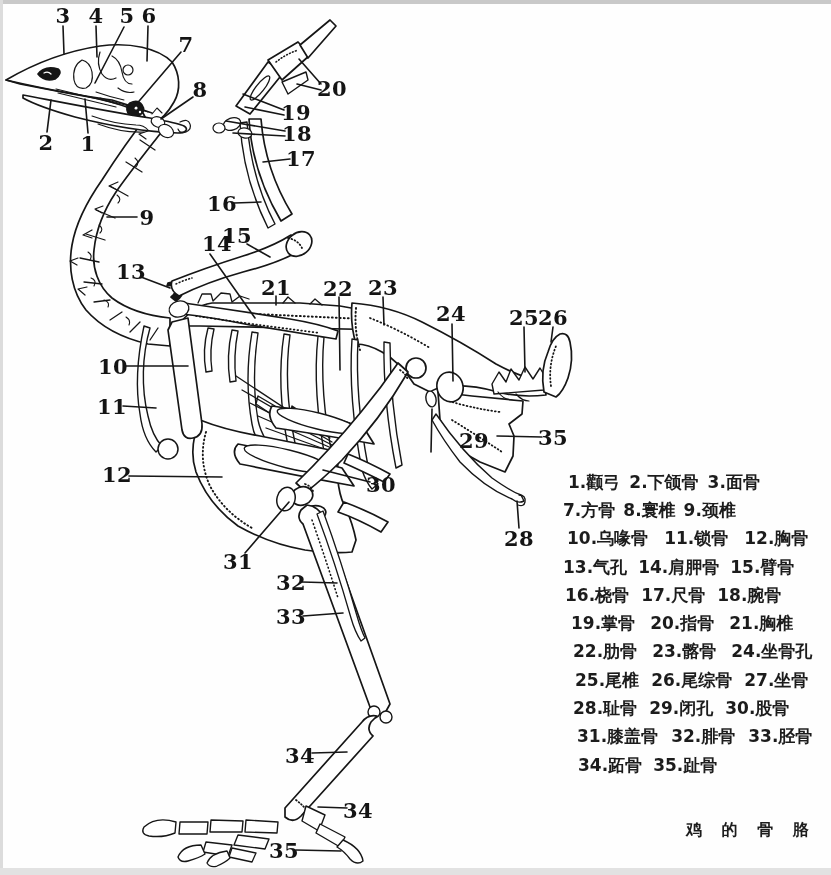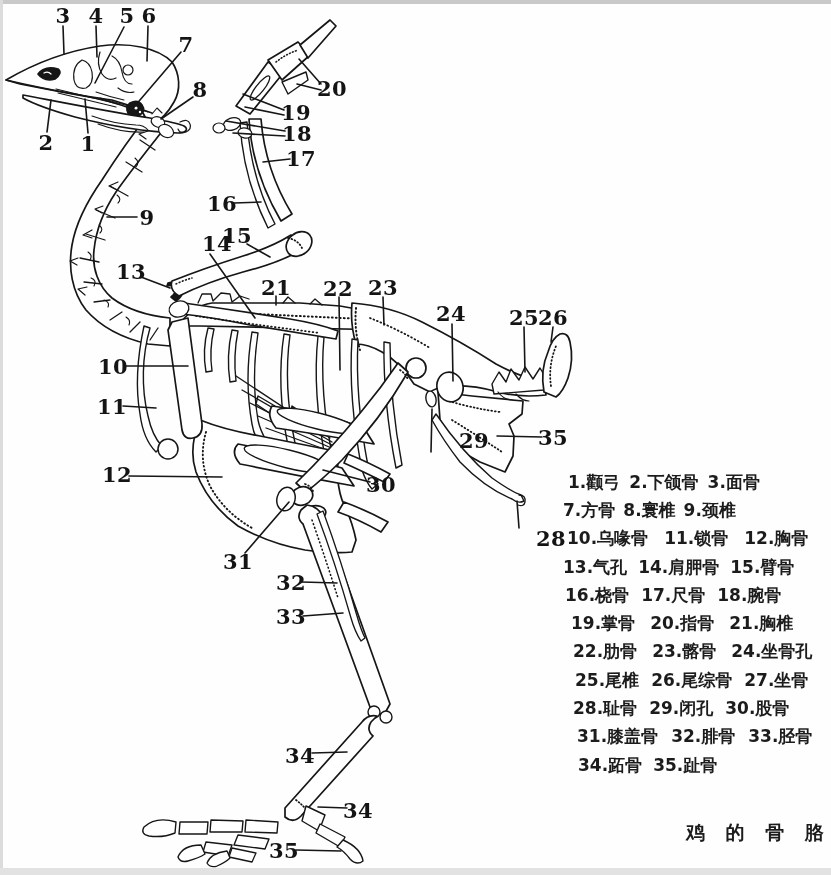--- a/index.html
+++ b/index.html
@@ -25,21 +25,21 @@
   .legend-line:nth-child(4){padding-left:0;gap:11px;}
   .legend-line:nth-child(5){padding-left:2px;gap:12px;}
   .legend-line:nth-child(6){padding-left:8px;gap:15px;}
   .legend-line:nth-child(7){padding-left:10px;gap:15px;}
   .legend-line:nth-child(8){padding-left:12px;gap:12px;}
   .legend-line:nth-child(9){padding-left:10px;gap:12px;}
   .legend-line:nth-child(10){padding-left:14px;gap:13px;text-align:right;}
   .legend-line:nth-child(11){padding-left:15px;gap:11px;}
   .legend-line:nth-child(12){padding-left:19px;gap:25px;font-style:italic;}
 
-  #caption{position:absolute;left:686px;top:820px;font-size:19px;font-weight:700;
+  #caption{position:absolute;left:686px;top:820px;font-size:16px;font-weight:700;
       letter-spacing:7px;color:#1c1c1c;white-space:nowrap;}
 </style>
 </head>
 <body>
 
 <div id="page">
   <div class="edge-top"></div>
   <div class="edge-left"></div>
   <div class="edge-bottom"></div>
 
@@ -290,21 +290,21 @@
       <div class="num-label" style="left: 383px; top: 287px;">23</div>
       <div class="num-label" style="left: 451px; top: 313px;">24</div>
       <div class="num-label" style="left: 524px; top: 317px;">25</div>
       <div class="num-label" style="left: 553px; top: 317px;">26</div>
       <div class="num-label" style="left: 113px; top: 366px;">10</div>
       <div class="num-label" style="left: 112px; top: 406px;">11</div>
       <div class="num-label" style="left: 117px; top: 474px;">12</div>
       <div class="num-label" style="left: 553px; top: 437px;">35</div>
       <div class="num-label" style="left: 430px; top: 440px; margin-left: 44px;">29</div>
       <div class="num-label" style="left: 381px; top: 484px;">30</div>
-      <div class="num-label" style="left: 519px; top: 538px; margin-left: 32px;">28</div>
+      <div class="num-label" style="left: 519px; top: 538px;">28</div>
       <div class="num-label" style="left: 238px; top: 561px;">31</div>
       <div class="num-label" style="left: 291px; top: 582px;">32</div>
       <div class="num-label" style="left: 291px; top: 616px;">33</div>
       <div class="num-label" style="left: 300px; top: 755px;">34</div>
       <div class="num-label" style="left: 358px; top: 810px;">34</div>
       <div class="num-label" style="left: 284px; top: 850px;">35</div>
     </div>
 
   <div id="legend">
       <div class="legend-line">

